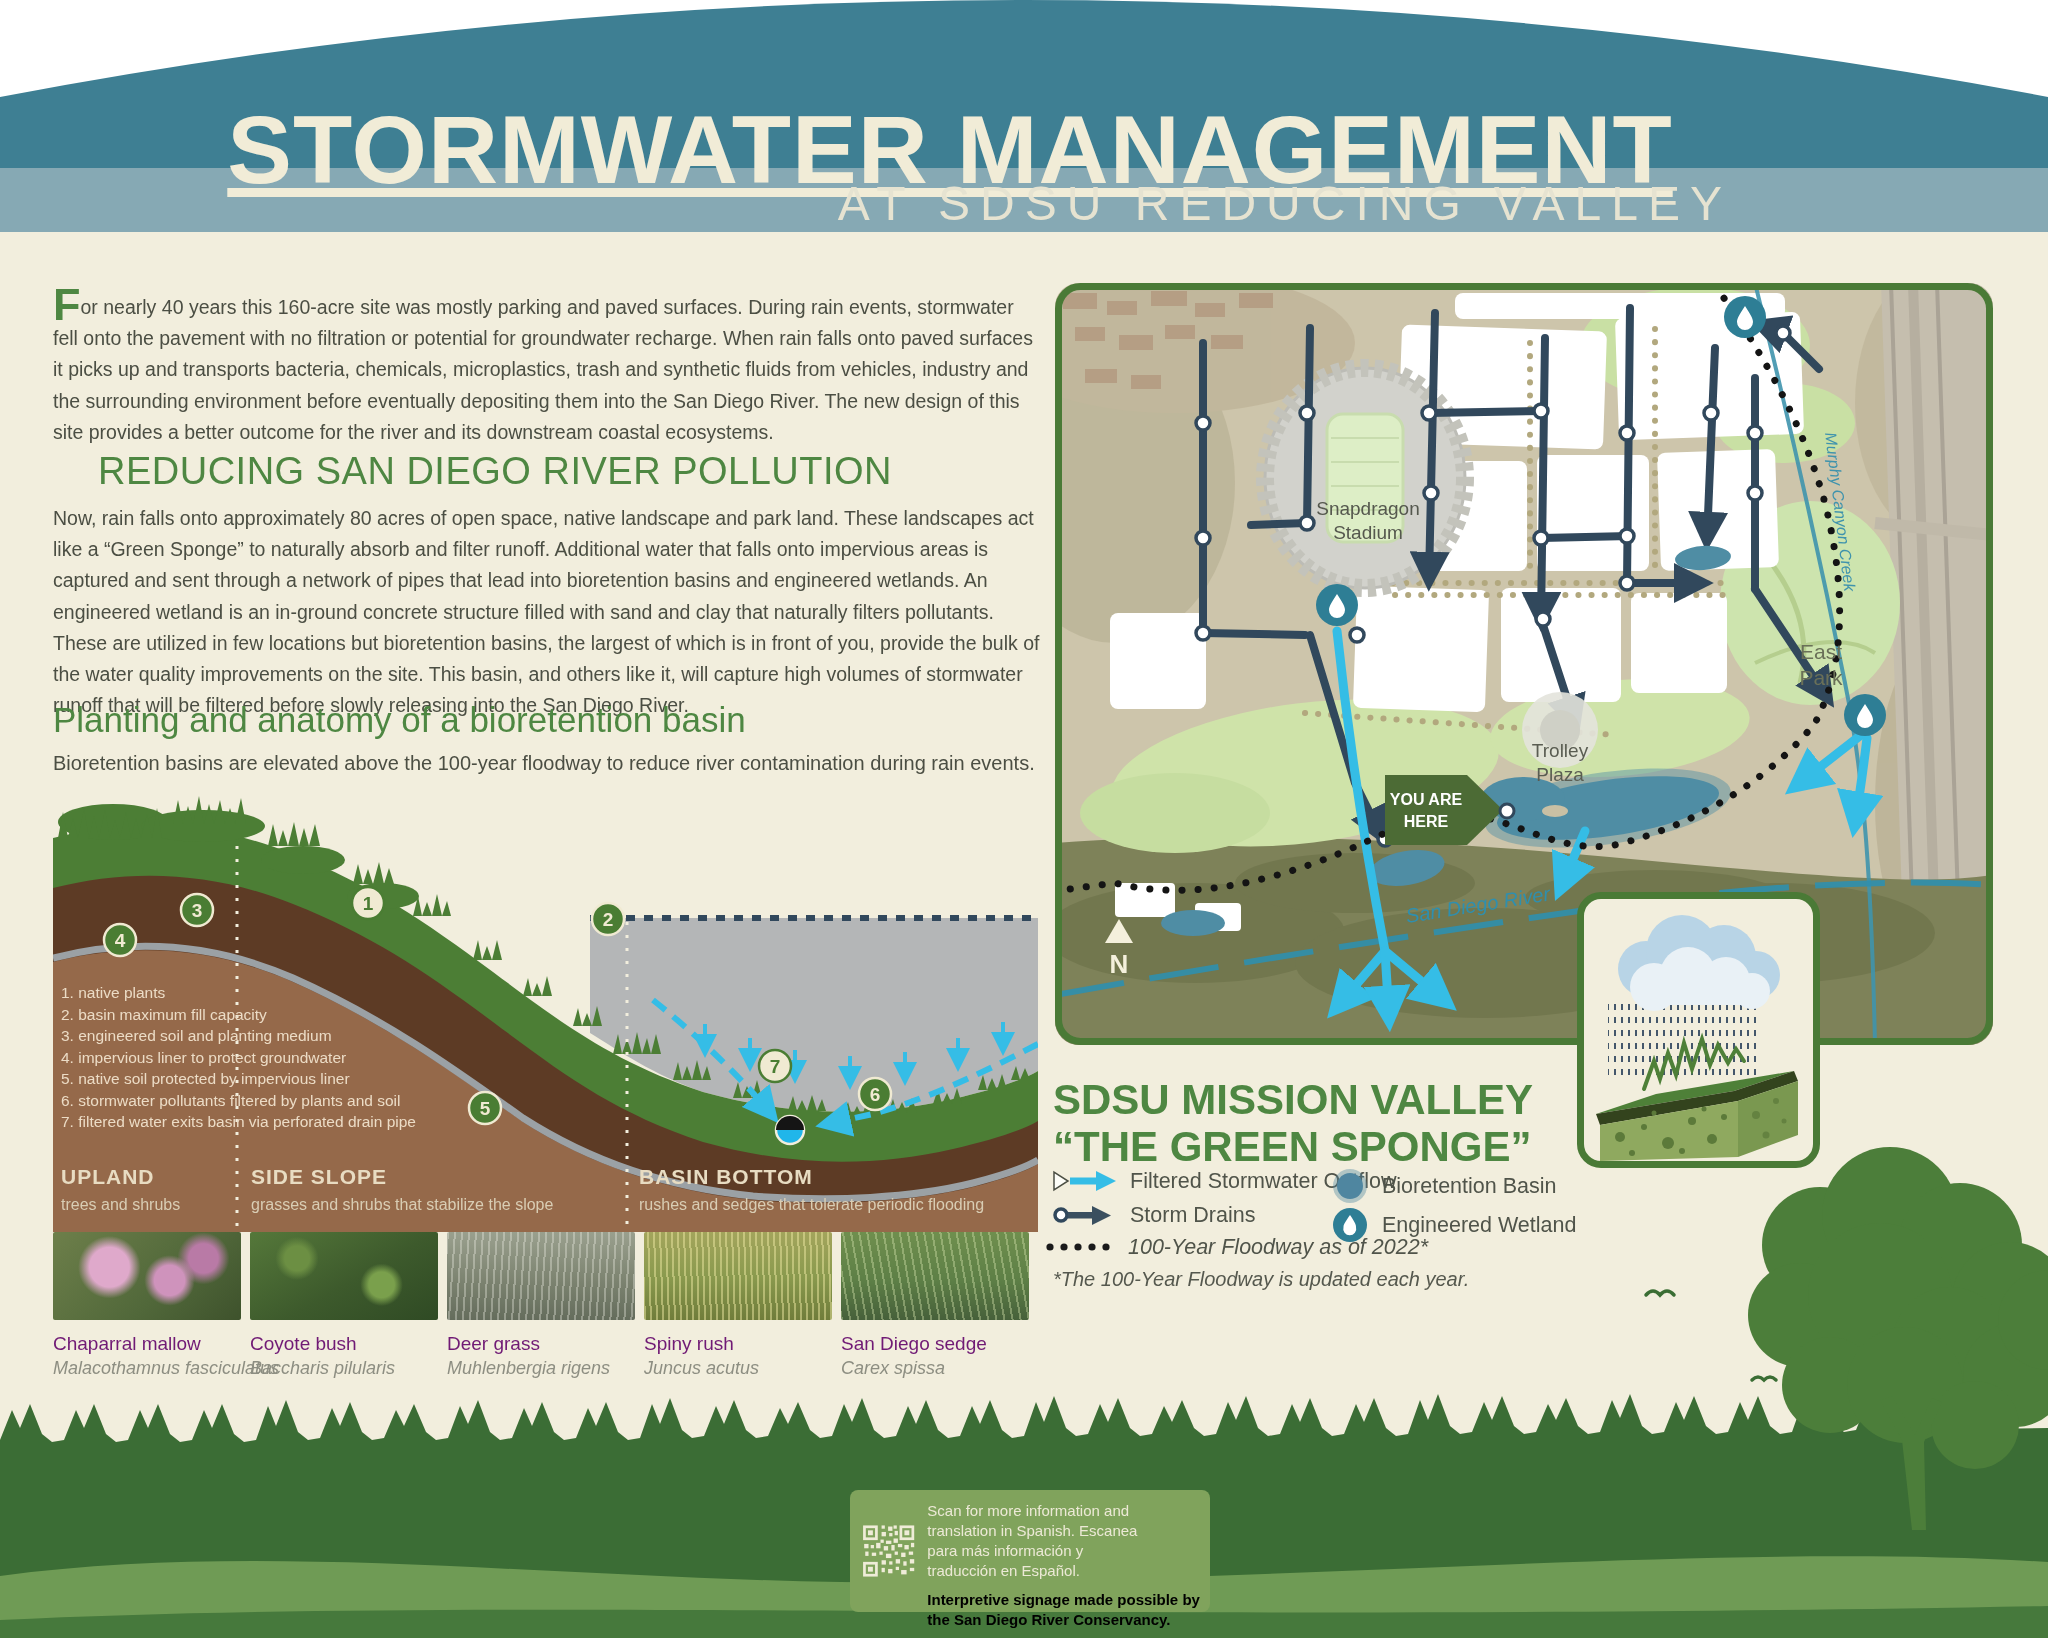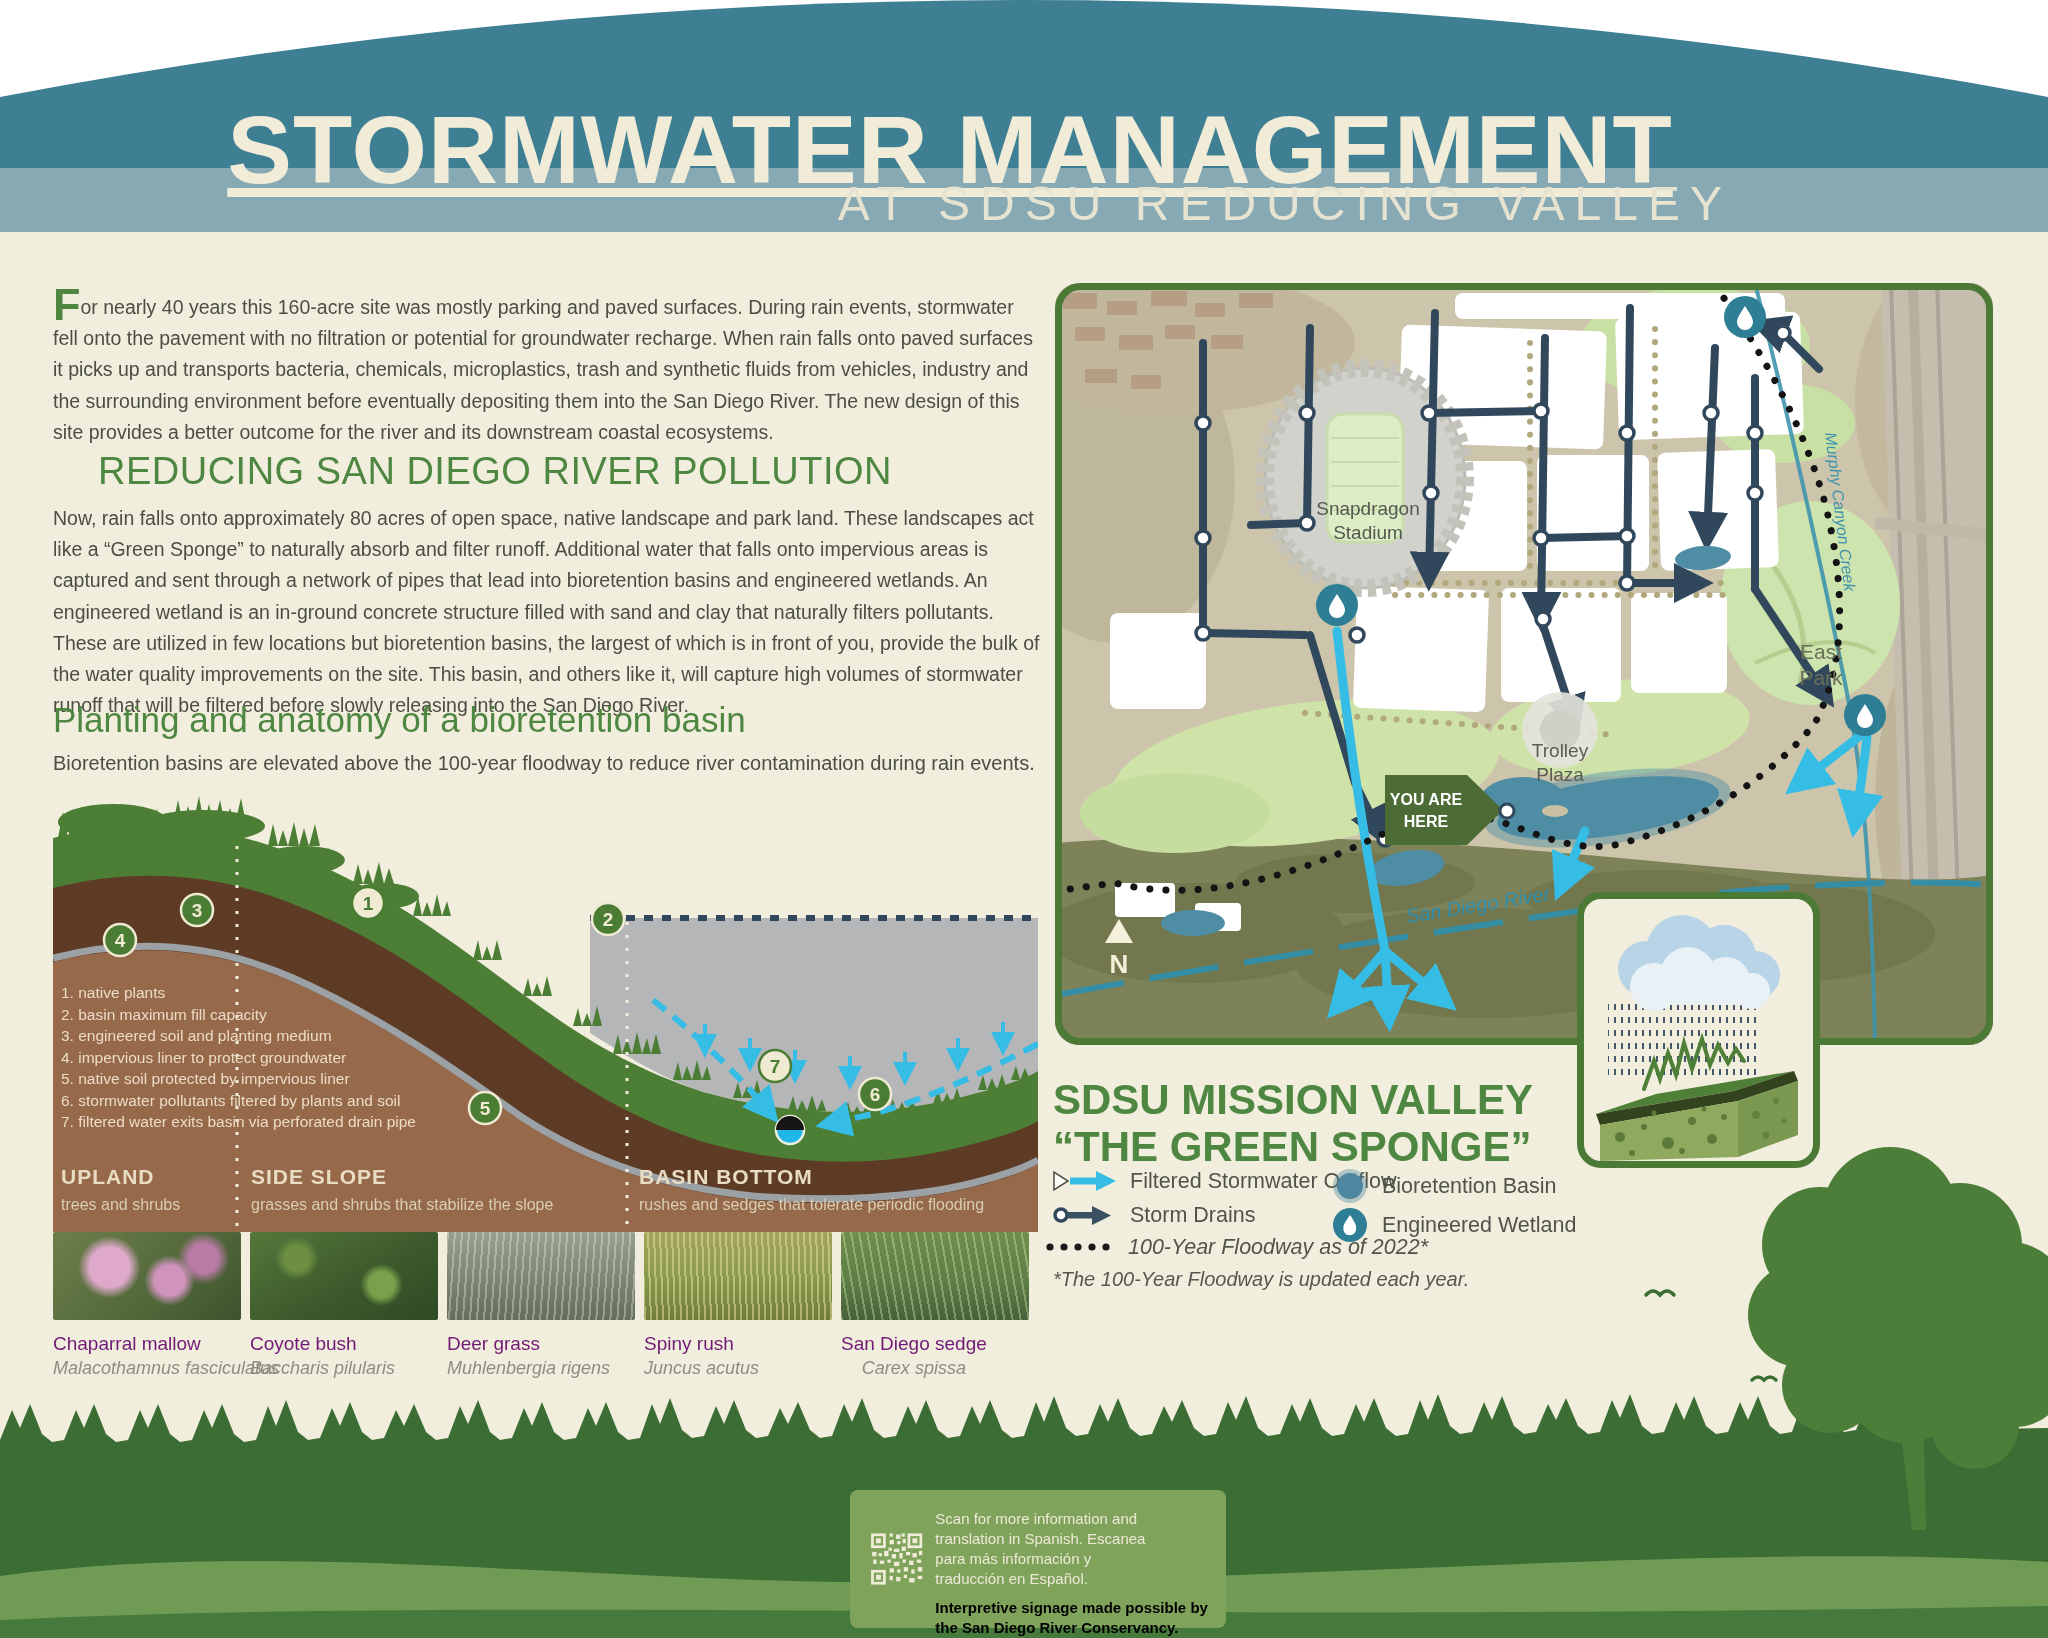--- a/index.html
+++ b/index.html
@@ -39,21 +39,21 @@
       linear-gradient(180deg,#6f8f4e,#5d7f46 55%,#46603a);}
   .plant-name{color:#701a75;font-size:19px;}
   .plant-latin{color:#8d8e82;font-size:18px;font-style:italic;margin-top:3px;}
   
   .sponge-h{color:#4e8742;font-size:42px;font-weight:700;line-height:1.12;margin-top:28px;}
   .leg-row{position:absolute;display:flex;align-items:center;}
   .leg-label{color:#50544a;font-size:21.5px;margin-left:12px;white-space:nowrap;}
   .footnote{color:#55584e;font-size:20px;font-style:italic;}
   
   .qr-panel{left:850px;top:1490px;width:360px;height:122px;background:#80a35c;border-radius:8px;
-     z-index:6;display:flex;align-items:flex-start;padding:8px;}
+     z-index:6;display:flex;align-items:flex-start;padding:0;}
   .qr-text{color:#ece9d6;font-size:15px;line-height:1.33;width:218px;margin-top:11px;}
   .qr-credit{color:#000000;font-size:15px;line-height:1.33;font-weight:700;margin-top:9px;}
   .inset{left:1577px;top:892px;width:243px;height:276px;background:#f2eedd;
      border:7px solid #4a7a36;border-radius:24px;z-index:5;box-sizing:border-box;}
   svg text{font-family:"Liberation Sans",sans-serif;}
 </style>
 </head>
 <body>
 
 <div class="page">
@@ -192,21 +192,21 @@
       <div class="plant-latin">Baccharis pilularis</div>
     </div>
     <div class="abs" style="left:394px;top:0;">
       <div class="plant-name">Deer grass</div>
       <div class="plant-latin">Muhlenbergia rigens</div>
     </div>
     <div class="abs" style="left:591px;top:0;">
       <div class="plant-name">Spiny rush</div>
       <div class="plant-latin">Juncus acutus</div>
     </div>
-    <div class="abs" style="left:788px;top:0;text-align:center;">
+    <div class="abs" style="left:788px;top:0;">
       <div class="plant-name">San Diego sedge</div>
       <div class="plant-latin">Carex spissa</div>
     </div>
   </div>
 
   <svg class="abs" style="left:1055px;top:283px;z-index:1" width="938" height="762" viewBox="0 0 938 762">
     <defs>
       <clipPath id="mapclip">
           <rect x="0" y="0" width="938" height="762" rx="24"></rect>
         </clipPath>

